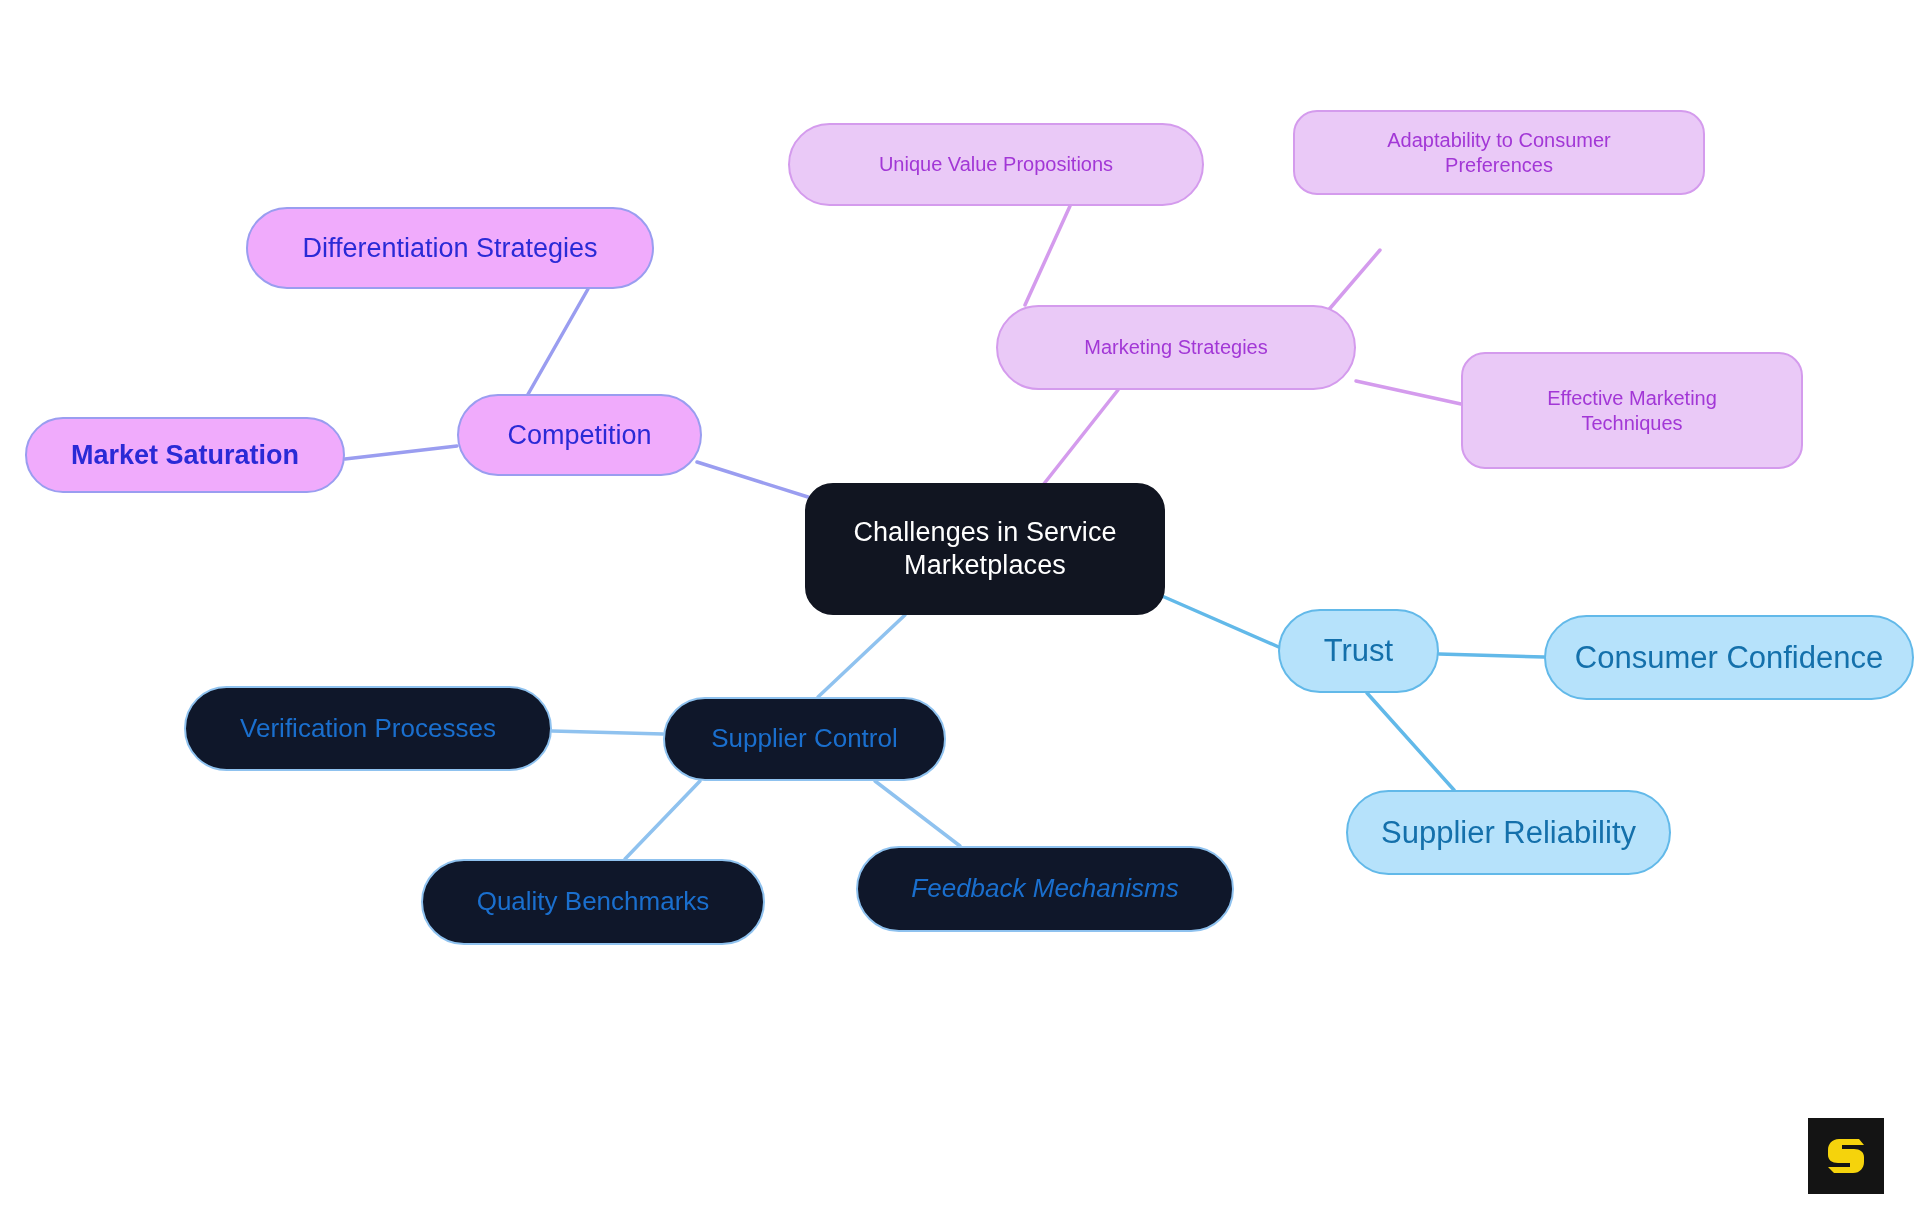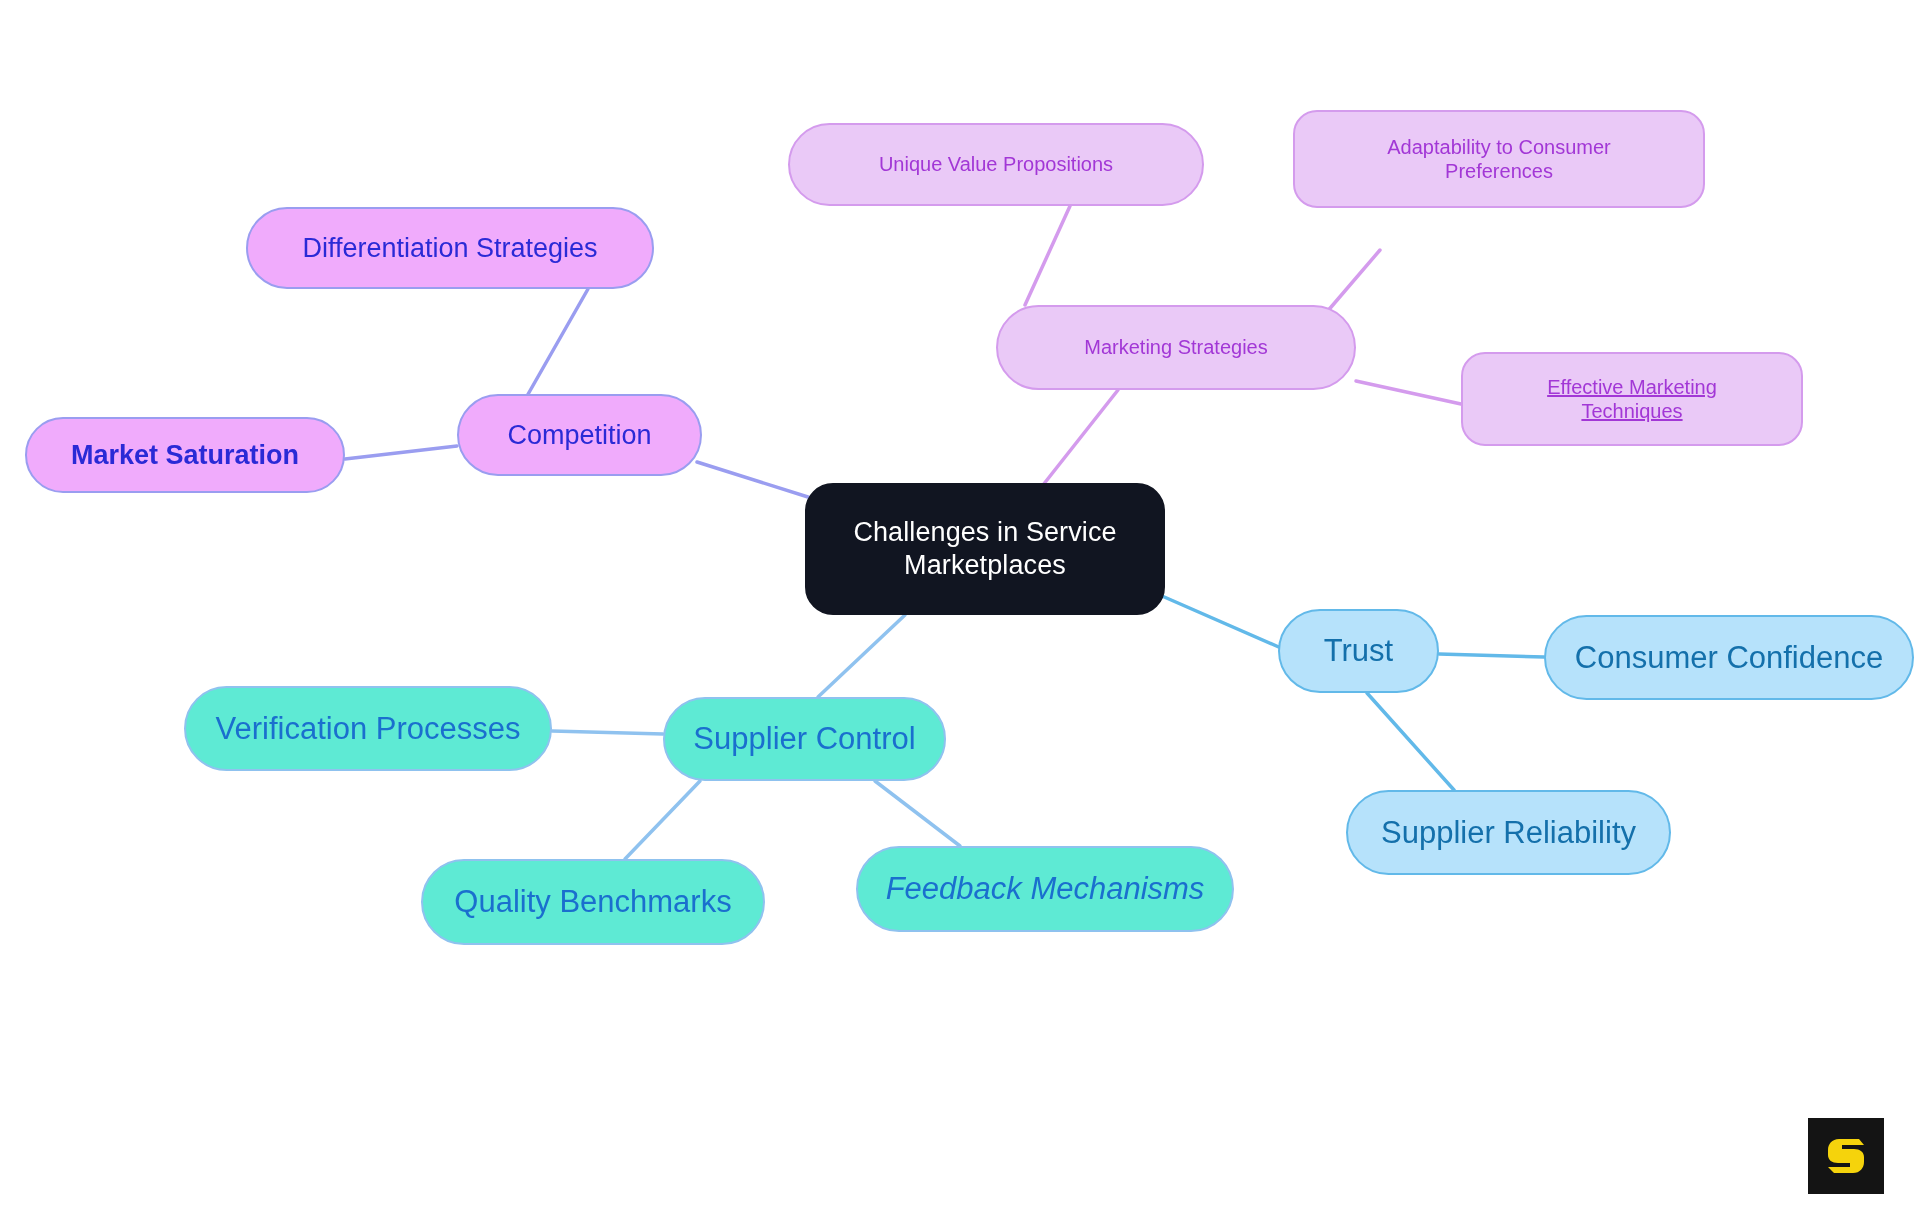--- a/index.html
+++ b/index.html
@@ -59,24 +59,24 @@
     color: #a237d6;
     font-size: 20px;
   }
   .node.sky {
     background: #b6e2fb;
     border-color: #62b9e9;
     color: #1470ab;
     font-size: 31px;
   }
   .node.azure {
-    background: #5eead4;
+    background: #0f172a;
     border-color: #8fc2ef;
     color: #1a6fce;
-    font-size: 31px;
+    font-size: 26px;
   }
   .pill { border-radius: 999px; }
   .soft { border-radius: 24px; }
 
   #brand-badge {
     position: absolute;
     width: 76px;
     height: 76px;
     background: #141414;
     display: flex;
@@ -106,23 +106,23 @@
       <line x1="875" y1="781" x2="960" y2="846" stroke="#8fc2ef" stroke-width="3.5" stroke-linecap="round"></line>
     </svg>
 
   <div id="nodes">
       <div class="node root " style="left: 805px; top: 483px; width: 360px; height: 132px;">Challenges in Service Marketplaces</div>
       <div class="node periwinkle pill" style="left: 457px; top: 394px; width: 245px; height: 82px;">Competition</div>
       <div class="node periwinkle pill" style="left: 246px; top: 207px; width: 408px; height: 82px;">Differentiation Strategies</div>
       <div class="node periwinkle pill" style="left: 25px; top: 417px; width: 320px; height: 76px; font-weight: bold;">Market Saturation</div>
       <div class="node orchid pill" style="left: 996px; top: 305px; width: 360px; height: 85px;">Marketing Strategies</div>
       <div class="node orchid pill" style="left: 788px; top: 123px; width: 416px; height: 83px;">Unique Value Propositions</div>
-      <div class="node orchid soft" style="left: 1293px; top: 110px; width: 412px; height: 98px;">Adaptability to Consumer
+      <div class="node orchid soft" style="left: 1293px; top: 110px; width: 412px; height: 85px;">Adaptability to Consumer
 Preferences</div>
-      <div class="node orchid soft" style="left: 1461px; top: 352px; width: 342px; height: 94px; text-decoration: underline;">Effective Marketing
+      <div class="node orchid soft" style="left: 1461px; top: 352px; width: 342px; height: 117px;">Effective Marketing
 Techniques</div>
       <div class="node sky pill" style="left: 1278px; top: 609px; width: 161px; height: 84px;">Trust</div>
       <div class="node sky pill" style="left: 1544px; top: 615px; width: 370px; height: 85px;">Consumer Confidence</div>
       <div class="node sky pill" style="left: 1346px; top: 790px; width: 325px; height: 85px;">Supplier Reliability</div>
       <div class="node azure pill" style="left: 663px; top: 697px; width: 283px; height: 84px;">Supplier Control</div>
       <div class="node azure pill" style="left: 184px; top: 686px; width: 368px; height: 85px;">Verification Processes</div>
       <div class="node azure pill" style="left: 421px; top: 859px; width: 344px; height: 86px;">Quality Benchmarks</div>
       <div class="node azure pill" style="left: 856px; top: 846px; width: 378px; height: 86px; font-style: italic;">Feedback Mechanisms</div>
     </div>
 

